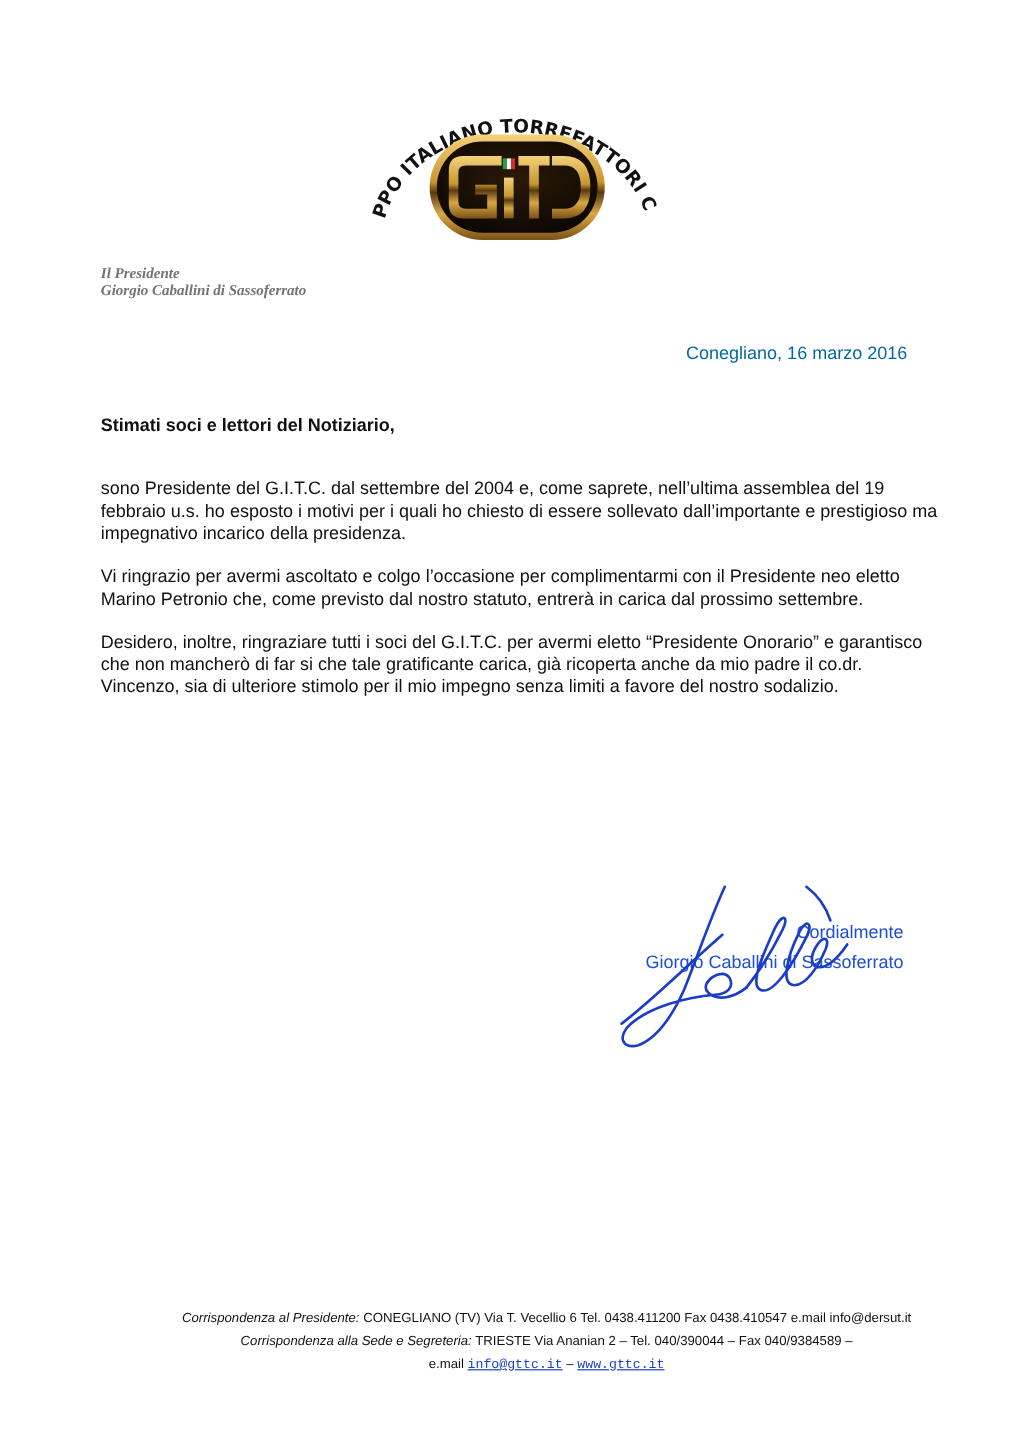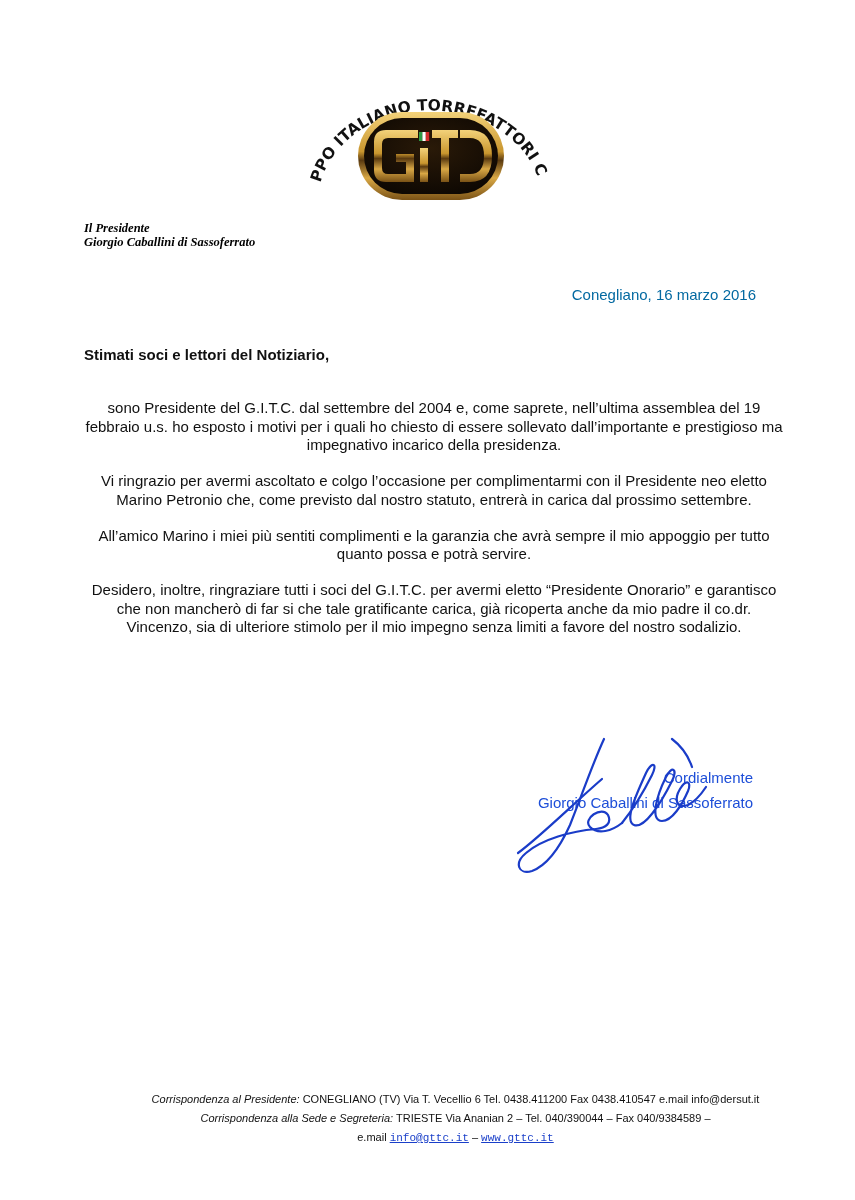--- a/index.html
+++ b/index.html
@@ -1,22 +1,22 @@
 <!DOCTYPE html>
 <html><head>
 <meta charset="utf-8">
 <style>
   html, body { margin:0; padding:0; background:#ffffff; }
   body { width:855px; height:1200px; position:relative; overflow:hidden; font-family:"Liberation Sans", sans-serif; color:#1a1a1a; }
   .logo { position:absolute; left:300px; top:70px; width:260px; height:140px; }
-  .sender { position:absolute; left:84px; top:221px; font-family:"Liberation Serif", serif; font-style:italic; font-weight:bold; font-size:12.5px; line-height:14px; color:#000000; }
+  .sender { position:absolute; left:84px; top:221px; font-family:"Liberation Serif", serif; font-style:italic; font-weight:bold; font-size:12.5px; line-height:14px; color:#737373; }
   .date { position:absolute; right:99px; top:286px; font-size:15px; color:#0369a1; }
   .salutation { position:absolute; left:84px; top:346px; font-size:15px; font-weight:bold; color:#111; }
   .body-text { position:absolute; left:84px; top:399px; width:700px; font-size:15px; line-height:18.5px; color:#111; }
-  .body-text p { margin:0 0 17.5px 0;text-align:center; }
+  .body-text p { margin:0 0 17.5px 0; }
   .closing { position:absolute; right:102px; top:765px; text-align:right; font-size:15px; line-height:25px; color:#1d4ed8; z-index:1; }
   .signature { position:absolute; left:512px; top:735px; width:210px; height:140px; z-index:2; pointer-events:none; }
   .footer { position:absolute; left:0; top:1090px; width:855px; text-align:center; font-size:11px; line-height:19px; color:#111;padding-left:28px; }
   .footer em { font-style:italic; }
   .footer a { color:#1a3fc9; text-decoration:underline;font-family:Liberation Mono, monospace; }
 </style>
 </head>
 <body>
 
 <div class="logo">
@@ -62,21 +62,20 @@
   <div>Giorgio Caballini di Sassoferrato</div>
 </div>
 
 <div class="date">Conegliano, 16 marzo 2016</div>
 
 <div class="salutation">Stimati soci e lettori del Notiziario,</div>
 
 <div class="body-text">
   <p>sono Presidente del G.I.T.C. dal settembre del 2004 e, come saprete, nell’ultima assemblea del 19 febbraio u.s. ho esposto i motivi per i quali ho chiesto di essere sollevato dall’importante e prestigioso ma impegnativo incarico della presidenza.</p>
   <p>Vi ringrazio per avermi ascoltato e colgo l’occasione per complimentarmi con il Presidente neo eletto Marino Petronio che, come previsto dal nostro statuto, entrerà in carica dal prossimo settembre.</p>
-  <p>All’amico Marino i miei più sentiti complimenti e la garanzia che avrà sempre il mio appoggio per tutto quanto possa e potrà servire.</p>
   <p>Desidero, inoltre, ringraziare tutti i soci del G.I.T.C. per avermi eletto “Presidente Onorario” e garantisco che non mancherò di far si che tale gratificante carica, già ricoperta anche da mio padre il co.dr. Vincenzo, sia di ulteriore stimolo per il mio impegno senza limiti a favore del nostro sodalizio.</p>
 </div>
 
 <div class="closing">
   <div>Cordialmente</div>
   <div>Giorgio Caballini di Sassoferrato</div>
 </div>
 
 <svg class="signature" viewBox="0 0 210 140">
   <g id="sig-strokes" fill="none" stroke="#1a3cc8" stroke-width="2.2" stroke-linecap="round" stroke-linejoin="round">

